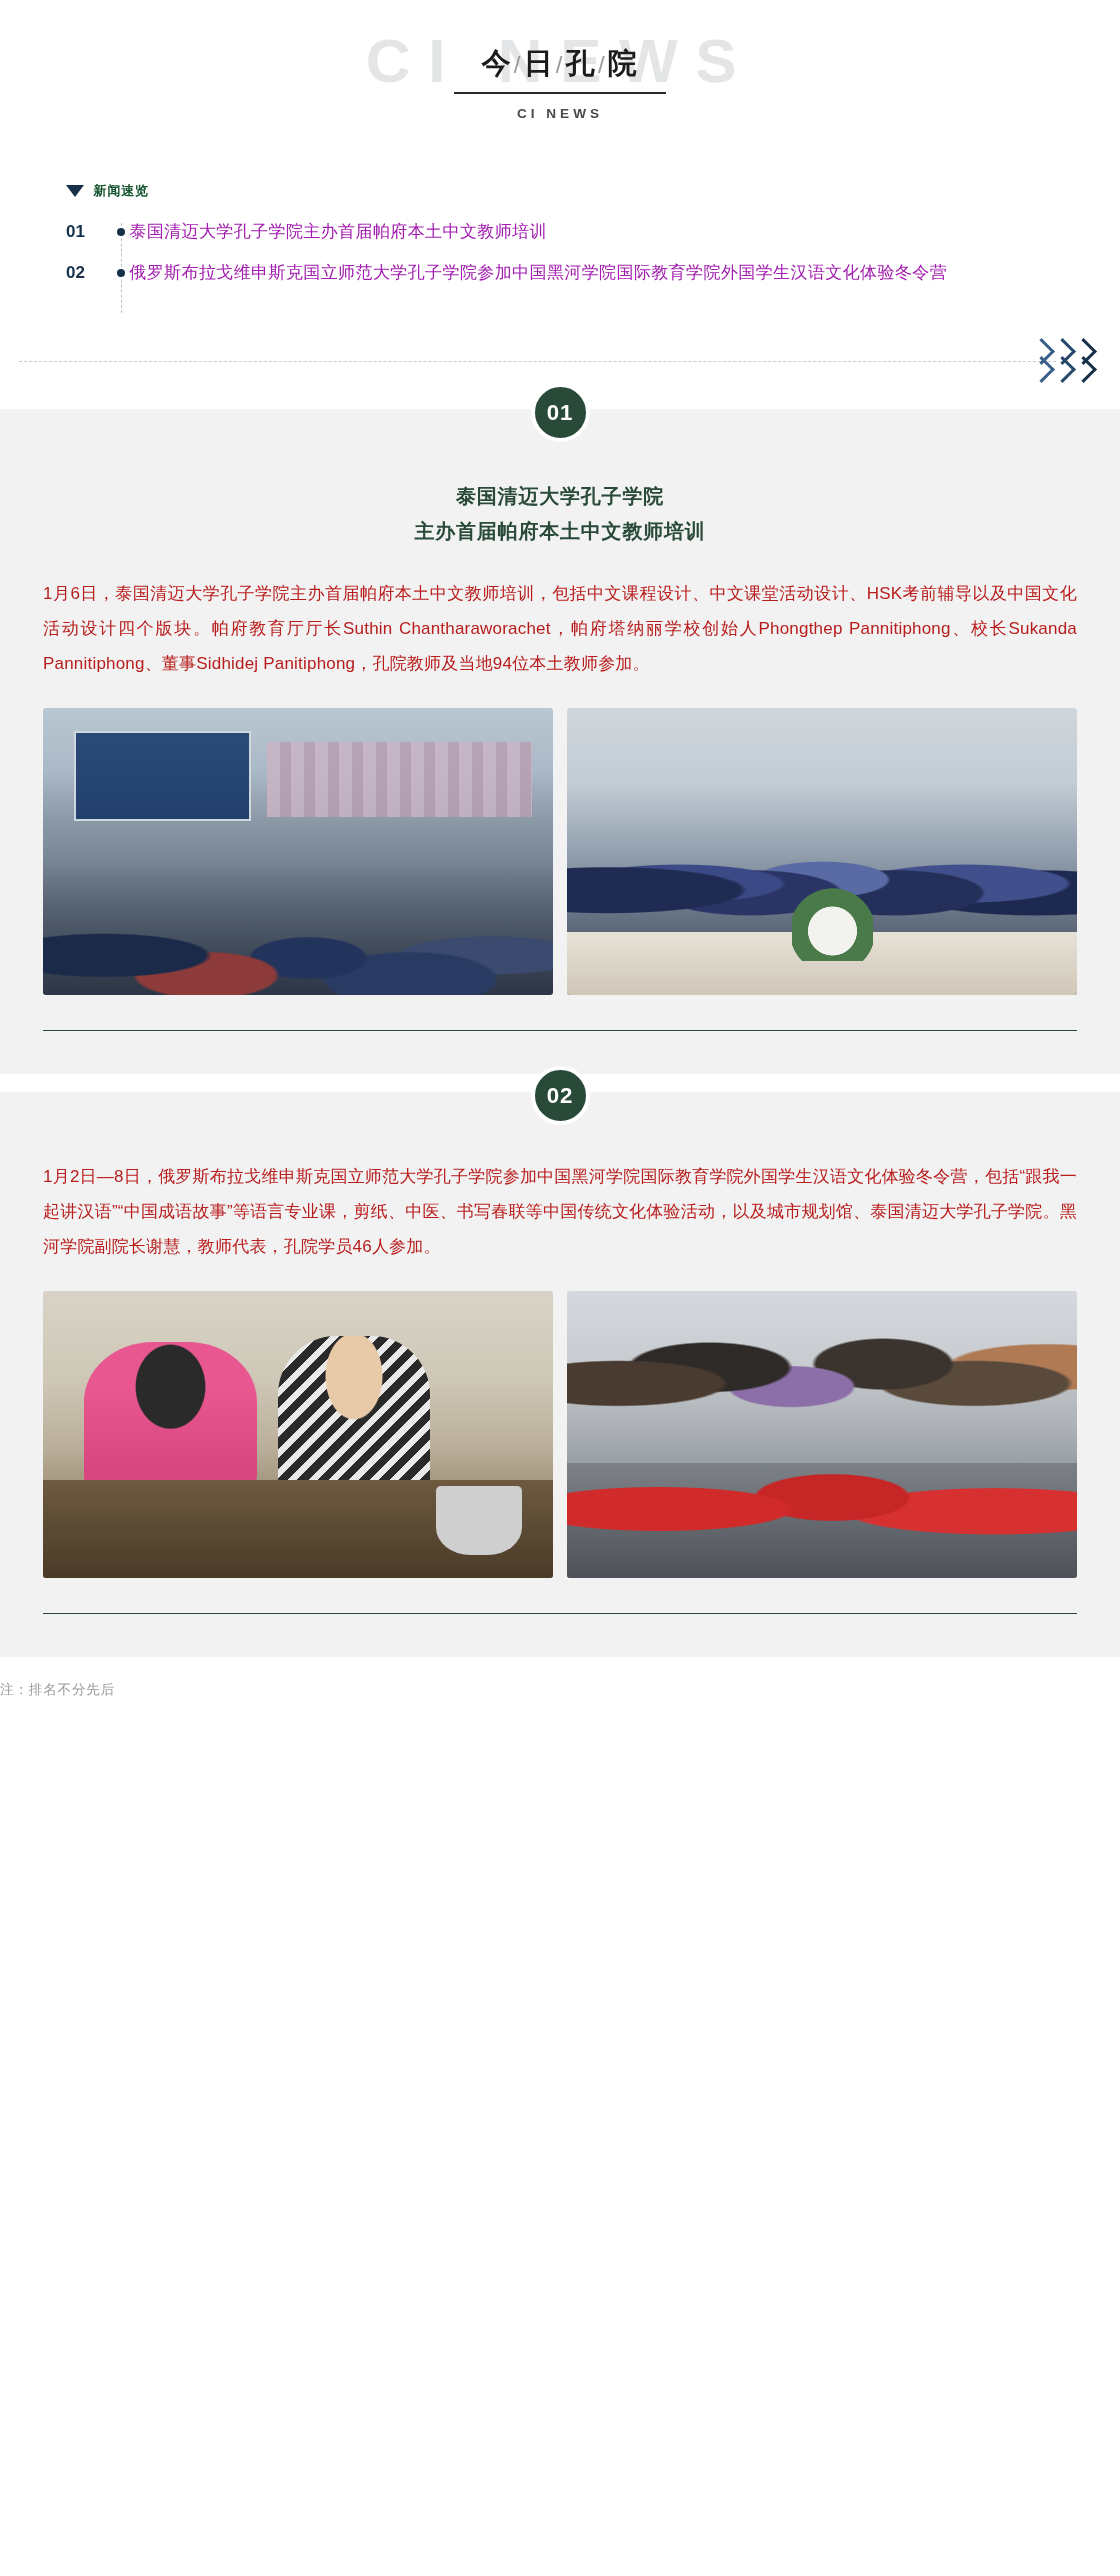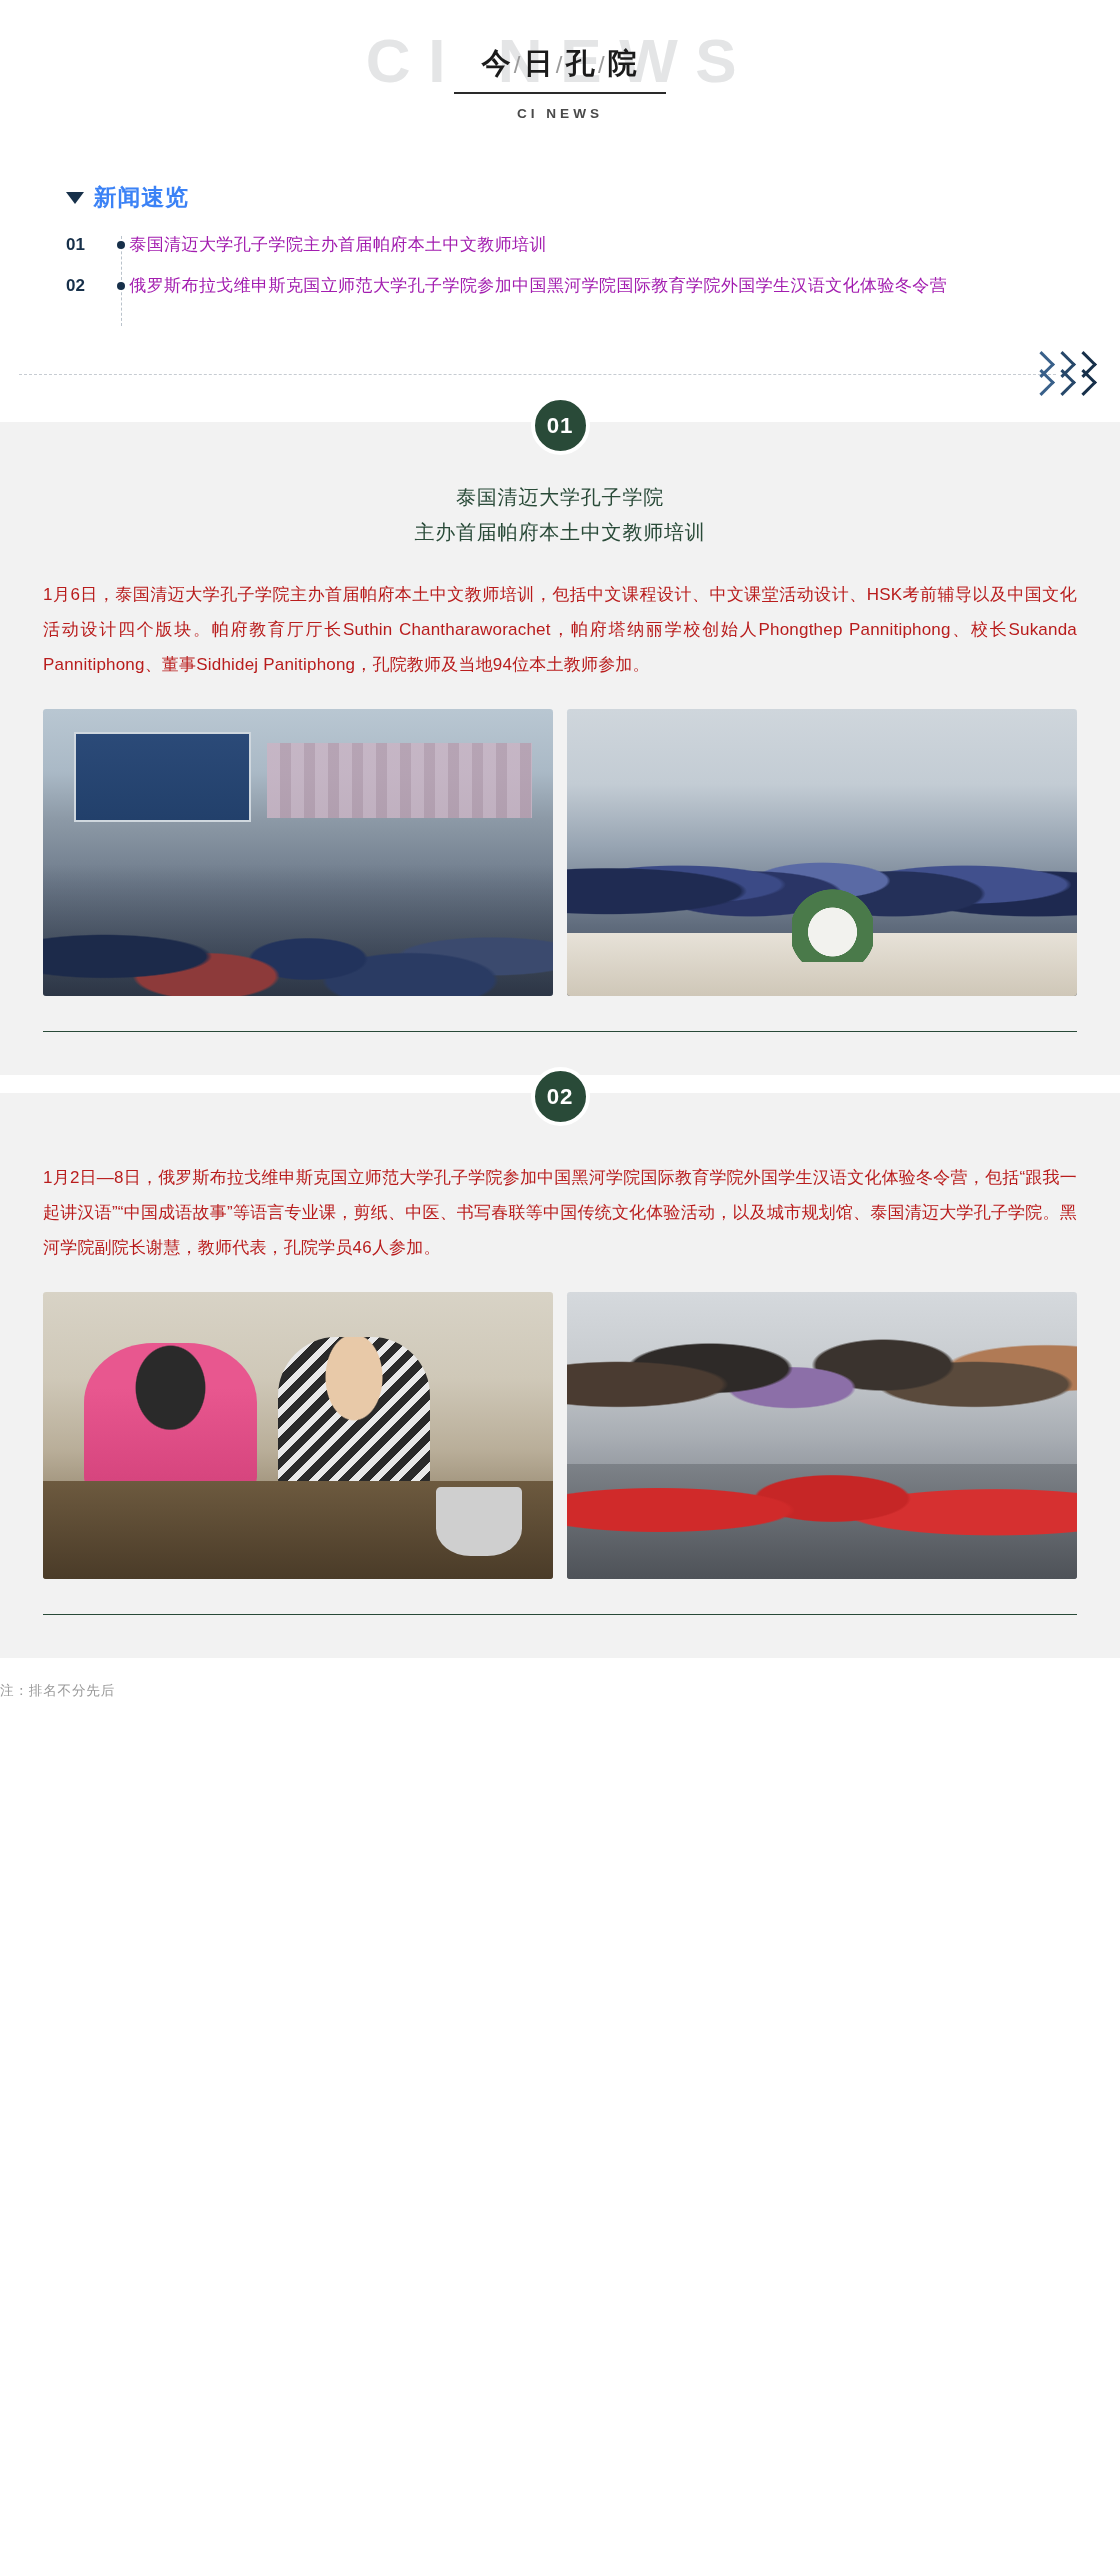--- a/index.html
+++ b/index.html
@@ -81,23 +81,23 @@
     gap: 9.6px;
     padding-left: 21px;
   }
   .tri {
     width: 0; height: 0;
     border-left: 9.6px solid transparent;
     border-right: 9.6px solid transparent;
     border-top: 12px solid #17304a;
   }
   .summary-title {
-    font-size: 23px;
-    font-weight: bold;
-    color: #3b82f6;
+    font-size: 13px;
+    font-weight: bold;
+    color: #14532d;
     letter-spacing: 0.8px;
   }
   .summary-list {
     margin-top: 17.6px;
     position: relative;
     padding-left: 21px;
   }
   .dash-line {
     position: absolute;
     left: 76px;
@@ -207,25 +207,25 @@
     font-weight: bold;
     display: flex;
     align-items: center;
     justify-content: center;
     border: 4.8px solid #ffffff;
     letter-spacing: 0.8px;
   }
   .art-title {
     text-align: center;
     font-size: 20px;
-    font-weight: normal;
+    font-weight: bold;
     color: #294a38;
     line-height: 35px;
     letter-spacing: 0.8px;
-    margin-top: 18px;
+    margin-top: 30px;
     padding: 0 48px;
   }
   .art-body {
     margin: 27px 43px 0 43px;
     font-size: 17px;
     line-height: 35px;
     color: #b91c1c;
     text-align: justify;
     letter-spacing: 0.2px;
   }

